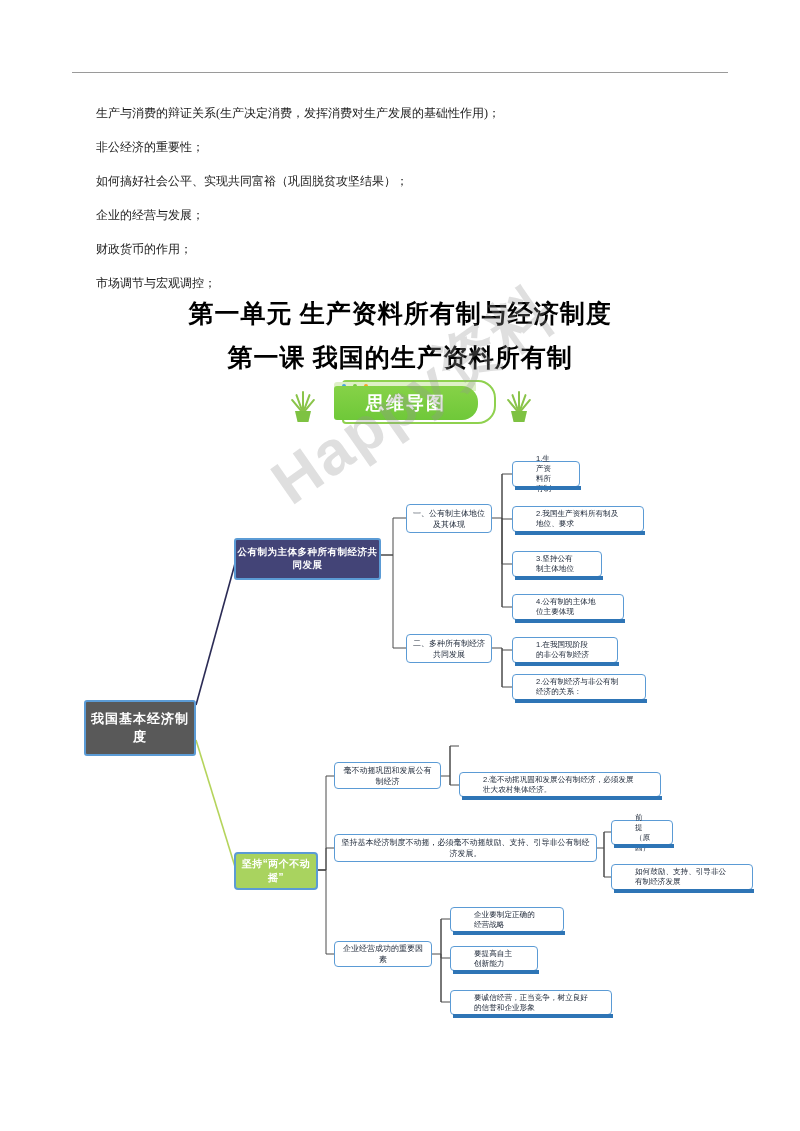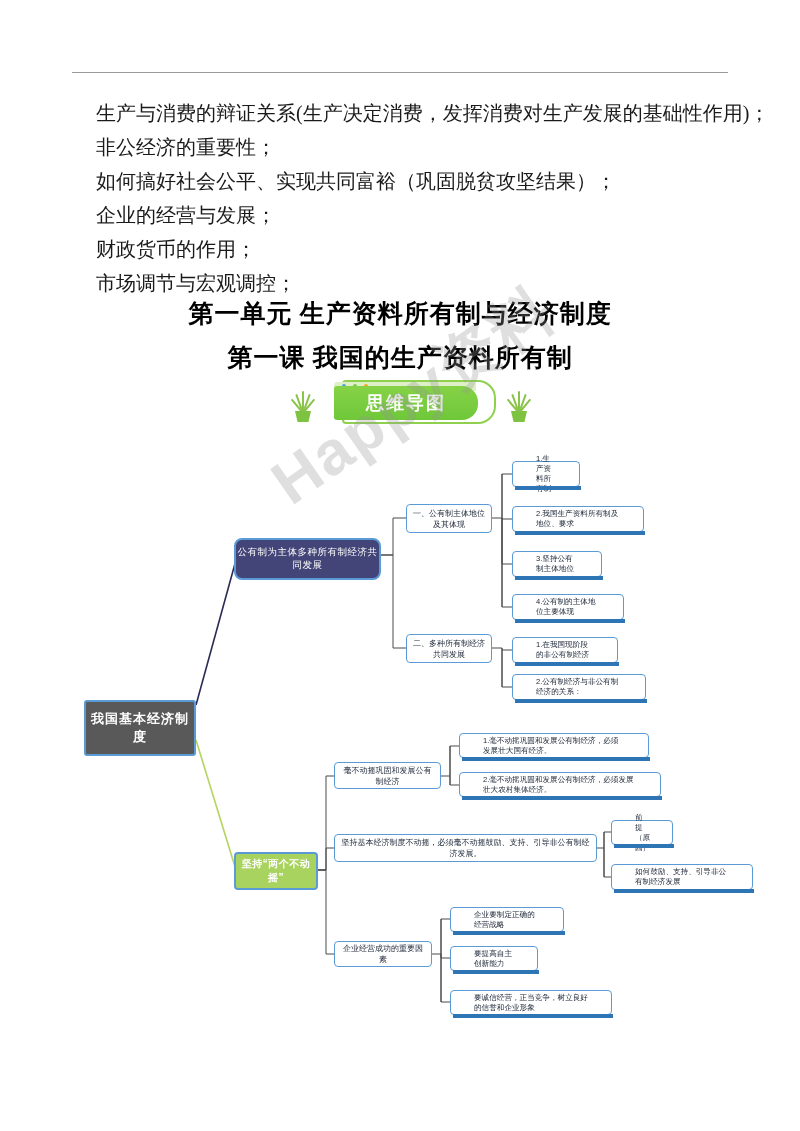--- a/index.html
+++ b/index.html
@@ -7,21 +7,21 @@
     width:800px;height:1131px;position:relative;overflow:hidden;
     font-family:"Liberation Serif","DejaVu Serif",serif;color:#000;
   }
   .page{position:absolute;inset:0;background:#fff;}
 
   
   .top-rule{position:absolute;left:72px;top:72px;width:656px;height:1px;background:#9a9a9a;}
 
   
   .doc-text{position:absolute;left:96px;top:96px;width:620px;}
-  .doc-line{font-size:20px;line-height:34px;color:#1a1a1a;white-space:nowrap;}
+  .doc-line{font-size:12px;line-height:34px;color:#1a1a1a;white-space:nowrap;}
 
   
   .heading{position:absolute;left:0;width:800px;text-align:center;font-weight:bold;color:#000;}
   .h-unit{top:297px;font-size:25px;letter-spacing:1px;}
   .h-lesson{top:341px;font-size:25px;letter-spacing:1px;}
 
   
   .banner{position:absolute;left:286px;top:378px;width:250px;height:46px;}
   .banner .plant{position:absolute;top:4px;width:34px;height:40px;}
   .plant.left{left:0;}
@@ -50,22 +50,22 @@
 
   .node{position:absolute;box-sizing:border-box;display:flex;align-items:center;
         font-family:"Liberation Sans","DejaVu Sans",sans-serif;}
   .node span{display:block;width:100%;}
 
   
   .n-root{background:#595959;border:2px solid #5b9bd5;border-radius:3px;
         color:#ffffff;font-weight:bold;font-size:13px;justify-content:center;
         text-align:center;letter-spacing:1px;}
   
-  .n-b1{background:#434477;border:2px solid #5b9bd5;border-radius:8px;
-        color:#ffffff;font-weight:normal;font-size:9.5px;justify-content:center;
+  .n-b1{background:#434477;border:2px solid #5b9bd5;border-radius:3px;
+        color:#ffffff;font-weight:bold;font-size:9.5px;justify-content:center;
         text-align:center;letter-spacing:.5px;}
   
   .n-b2{background:#a9d35f;border:2px solid #5b9bd5;border-radius:4px;
         color:#ffffff;font-weight:bold;font-size:10px;justify-content:center;
         text-align:center;letter-spacing:.5px;}
   
   .n-mid{background:#ffffff;border:1px solid #5b9bd5;border-radius:4px;
         color:#222c3c;font-size:8px;padding:0 5px;text-align:center;}
   
   .n-leaf{background:#ffffff;border:1px solid #5b9bd5;border-radius:4px;
@@ -203,23 +203,20 @@
       <span>2.公有制经济与非公有制经济的关系：</span>
     </div>
 
     <div class="node n-b2" style="left:234px;top:412px;width:84px;height:38px;">
       <span>坚持“两个不动摇”</span>
     </div>
 
     <div class="node n-mid" style="left:334px;top:322px;width:107px;height:27px;">
       <span>毫不动摇巩固和发展公有制经济</span>
     </div>
-    <div class="node n-leaf shadow" style="left:459px;top:293px;width:190px;height:25px;">
-      <span>1.毫不动摇巩固和发展公有制经济，必须发展壮大国有经济。</span>
-    </div>
     <div class="node n-leaf shadow" style="left:459px;top:332px;width:202px;height:25px;">
       <span>2.毫不动摇巩固和发展公有制经济，必须发展壮大农村集体经济。</span>
     </div>
 
     <div class="node n-mid" style="left:334px;top:394px;width:263px;height:28px;">
       <span>坚持基本经济制度不动摇，必须毫不动摇鼓励、支持、引导非公有制经济发展。</span>
     </div>
     <div class="node n-leaf shadow" style="left:611px;top:380px;width:62px;height:25px;">
       <span>前提（原因）</span>
     </div>

